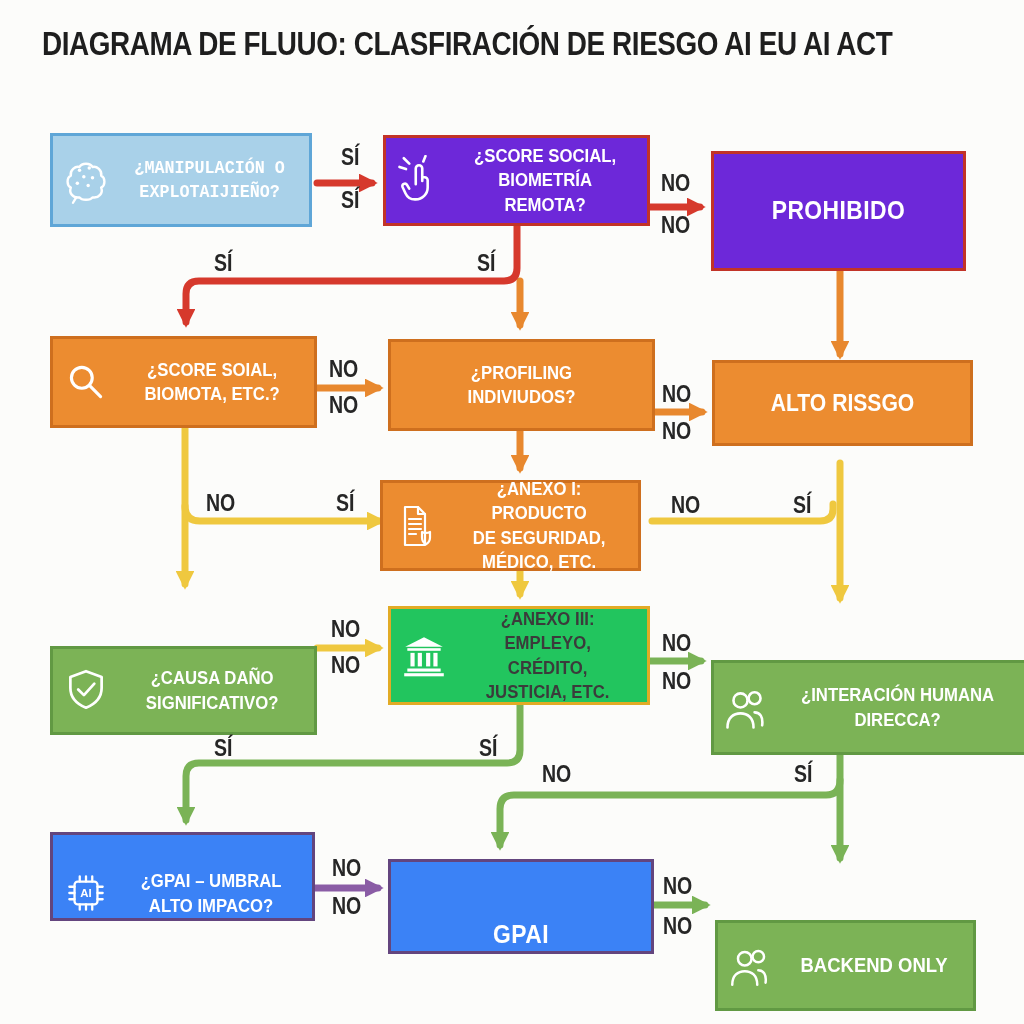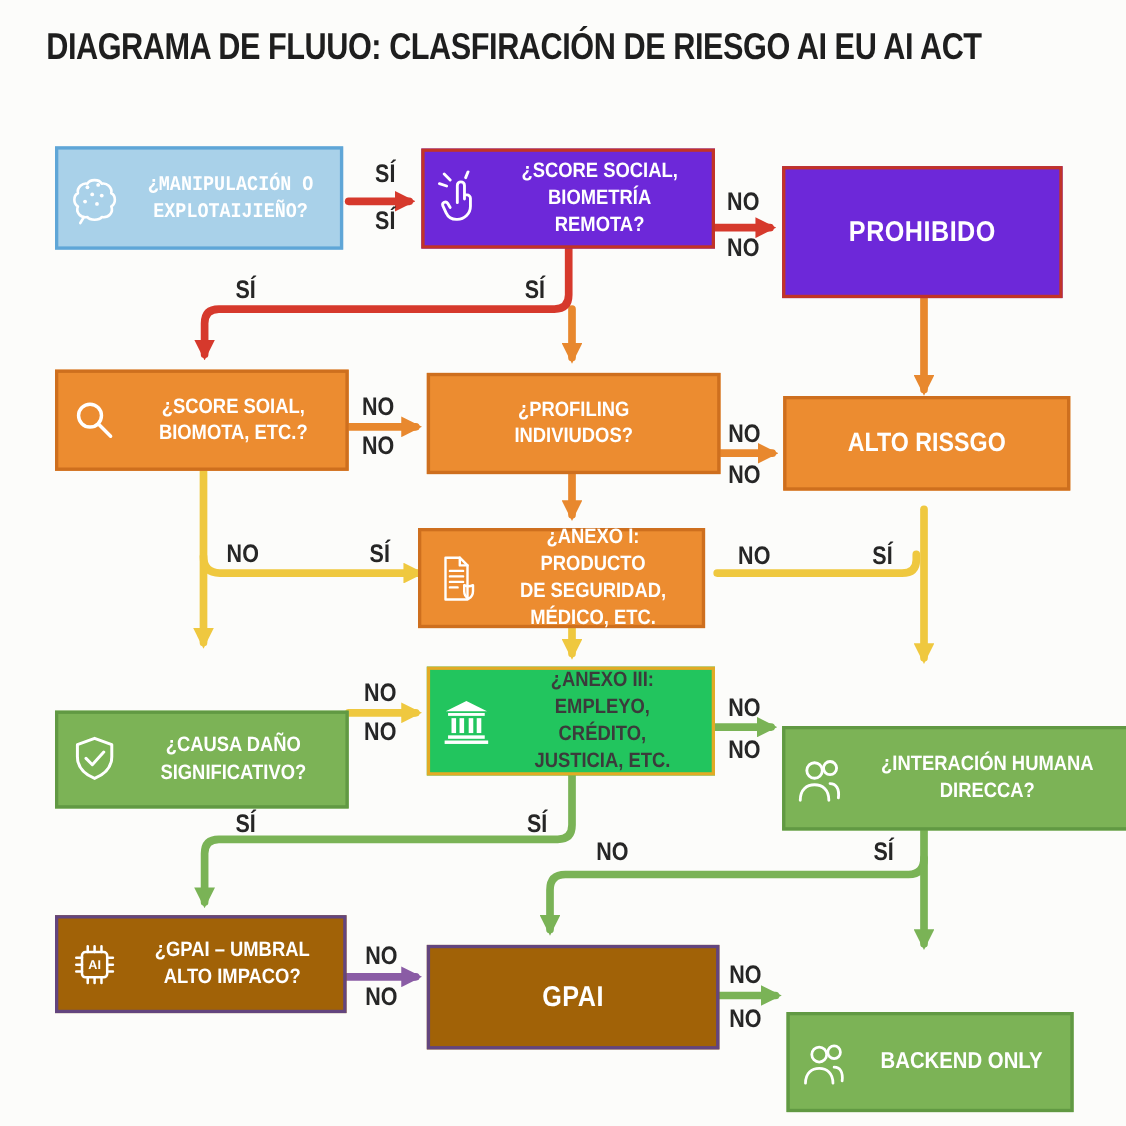--- a/index.html
+++ b/index.html
@@ -25,21 +25,21 @@
     font-weight:bold;font-size:19px;line-height:1.28;color:#fff;
     transform:scaleX(.88);transform-origin:center;
     padding-right:10px;
   }
   .node.noicon .nlabel{padding:0;}
   .blue  {background:#a9d1e9;border-color:#5fa6d7;font-family:Liberation Mono, monospace;}
   .red   {background:#6d28d9;border-color:#c23327;}
   .orange{background:#ec8c30;border-color:#ce6f1e;}
   .yellow{background:#22c55e;border-color:#e2ab25;}
   .green {background:#7cb356;border-color:#619943;margin-top:48px;}
-  .purple{background:#a16207;border-color:#63457e;}
+  .purple{background:#3b82f6;border-color:#63457e;align-items:flex-end;}
   .yellow .nlabel{color:#3b3b3b;}
   .big .nlabel{font-size:26px;letter-spacing:.5px;}
   .mid .nlabel{font-size:24px;}
   .sm  .nlabel{font-size:21px;}
   .elabel{
     position:absolute;font-size:23px;font-weight:bold;color:#262626;
     transform:scaleX(.85);transform-origin:left center;white-space:nowrap;
   }
   svg.wires{position:absolute;left:0;top:0;pointer-events:none;}
 </style>

